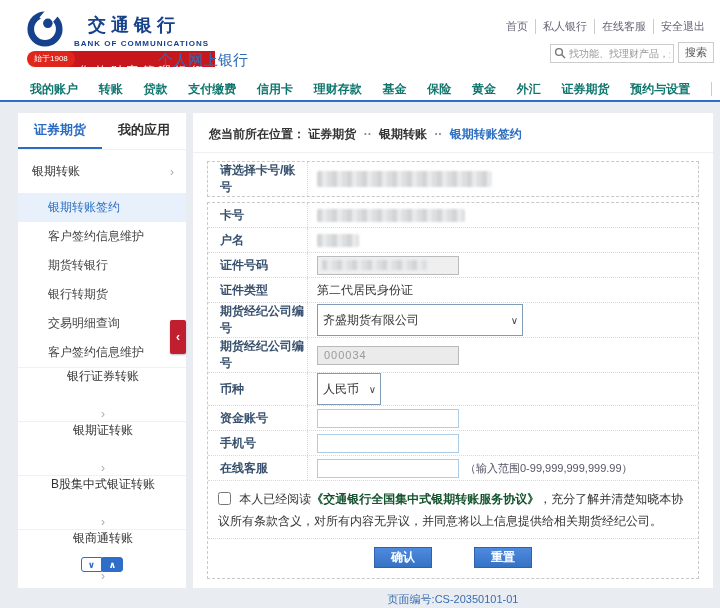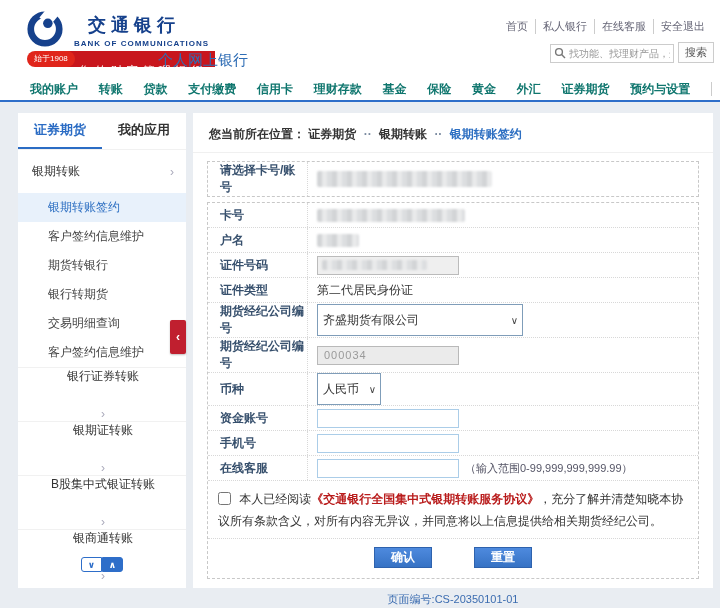--- a/index.html
+++ b/index.html
@@ -76,21 +76,21 @@
 
   .fakeselect { height:32px; border:1px solid #7f9db9; background:#fff; display:flex; align-items:center; justify-content:space-between; font-size:12px; color:#333; padding:0 4px 0 5px; cursor:pointer; }
   .fakeselect .sel-arrow { font-size:10px; color:#444; margin-left:6px; }
   .sel-company { width:206px; }
   .sel-currency { width:64px; }
 
   .note { font-size:11px; color:#556; white-space:nowrap; }
 
   .agree-row { padding:7px 10px 6px 10px; font-size:12px; line-height:1.85; color:#333; border-bottom:1px dotted #d8d8d8; }
   .agree-row input { vertical-align:-2px; margin-right:5px; }
-  .agree-link { color:#b91c1c; font-weight:bold; cursor:pointer; }
+  .agree-link { color:#14532d; font-weight:bold; cursor:pointer; }
 
   .btn-row { display:flex; justify-content:center; gap:42px; padding:8px 0 10px; }
   .btn { width:58px; height:21px; background:linear-gradient(#4e8ade,#3672c4); border:1px solid #2e62ad; color:#fff; font-size:12px; font-weight:bold; cursor:pointer; font-family:inherit; }
 
   .page-no { text-align:center; margin-top:13px; font-size:11px; color:#3b6cb0; }
 </style>
 </head>
 <body>
 
 <div class="page">

